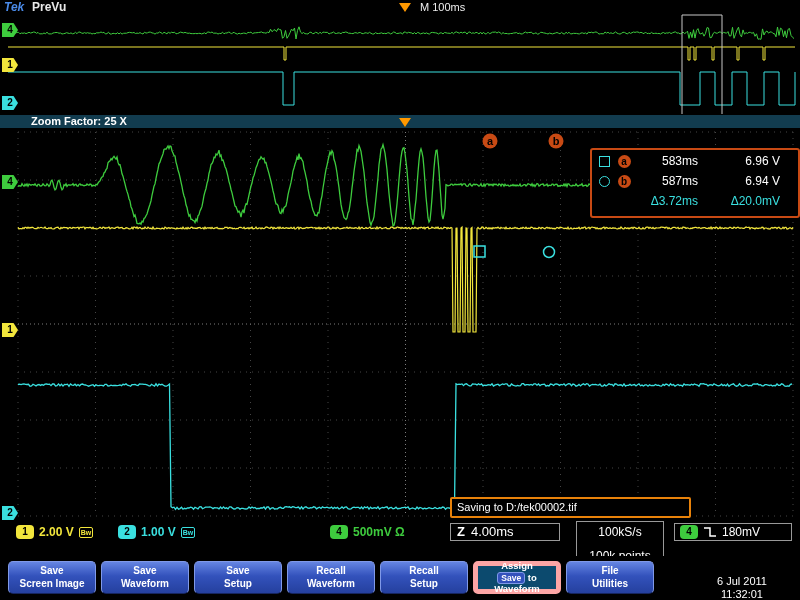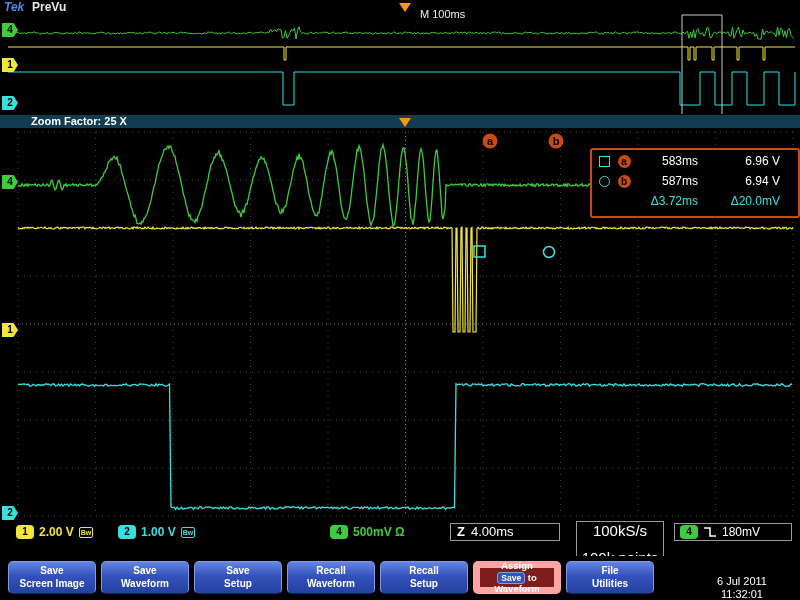--- a/index.html
+++ b/index.html
@@ -5,21 +5,21 @@
   html,body{margin:0;padding:0;background:#000;}
   .scope{position:relative;width:800px;height:600px;background:#000;overflow:hidden;
          font-family:"Liberation Sans",sans-serif;color:#fff;}
 
   
   .topbar{position:absolute;left:0;top:0;width:792px;height:14px;}
   .tek{position:absolute;left:4px;top:0;font-size:12px;font-weight:bold;font-style:italic;color:#4a8ae8;}
   .prevu{position:absolute;left:32px;top:0;font-size:12px;font-weight:bold;color:#e8e8e8;}
   .tri-down{width:0;height:0;border-left:6px solid transparent;border-right:6px solid transparent;border-top:9px solid #ff9800;}
   .topbar .tri-down{position:absolute;left:399px;top:3px;}
-  .tb-label{position:absolute;left:420px;top:8px;font-size:11px;color:#eee;text-align:right;}
+  .tb-label{position:absolute;left:420px;top:1px;font-size:11px;color:#eee;text-align:right;}
 
   
   .overview{position:absolute;left:0;top:14px;width:800px;height:101px;}
   .overview svg,.main svg{position:absolute;left:0;top:0;}
 
   
   .zoombar{position:absolute;left:0;top:115px;width:800px;height:13px;background:#123c4f;}
   .zoombar .zlabel{position:absolute;left:7px;top:0;font-size:11px;font-weight:bold;color:#fff;line-height:13px;margin-left:24px;}
   .zoombar .tri-down{position:absolute;left:399px;top:3px;}
 
@@ -49,32 +49,32 @@
 
   
   .statusbar{position:absolute;left:0;top:520px;width:800px;height:36px;background:#000;}
   .chread{position:absolute;top:5px;display:flex;align-items:center;gap:5px;font-size:12px;font-weight:bold;}
   .pill{width:18px;height:14px;border-radius:4px;color:#000;font-weight:bold;font-size:10px;
         text-align:center;line-height:14px;flex:none;}
   .bw-chip{font-size:7px;font-weight:bold;border:1px solid;border-radius:2px;padding:0 1px;height:9px;line-height:9px;display:inline-block;}
   .sb-box{position:absolute;background:#000;border:1px solid #999;color:#fff;box-sizing:border-box;}
   .zbox{left:450px;top:3px;width:110px;height:18px;font-size:13px;line-height:16px;padding-left:6px;}
   .zsym{font-weight:bold;margin-right:6px;}
-  .sampbox{left:576px;top:1px;width:88px;height:45px;font-size:15px;text-align:center;
+  .sampbox{left:576px;top:1px;width:88px;height:45px;font-size:12px;text-align:center;
            display:flex;flex-direction:column;justify-content:center;gap:10px;}
   .trigbox{left:674px;top:3px;width:118px;height:18px;display:flex;align-items:center;gap:5px;padding-left:5px;font-size:12px;}
 
   
   .menubar{position:absolute;left:0;top:556px;width:800px;height:44px;background:#000;display:flex;
            gap:5px;padding:5px 0 0 8px;box-sizing:border-box;}
   .mbtn{width:88px;height:33px;border-radius:5px;flex:none;cursor:pointer;
         background:linear-gradient(180deg,#6585e2 0%,#3352bc 45%,#25409e 100%);
         border:1px solid #8099e8;border-bottom-color:#16255e;color:#fff;font-size:10px;font-weight:bold;
         text-align:center;display:flex;flex-direction:column;justify-content:center;line-height:1.25;box-sizing:border-box;}
-  .mbtn.dark{background:#7f1d1d;border:7px solid #fca5a5;font-size:9.5px;line-height:1.1;}
+  .mbtn.dark{background:#0c4a6e;border:5px solid #fca5a5;font-size:9.5px;line-height:1.1;}
   .savebadge{display:inline-block;background:#3352bc;border:1px solid #8099e8;border-radius:3px;
              padding:0 3px;font-size:8.5px;line-height:10px;}
   .datetime{margin-left:auto;margin-right:8px;width:100px;color:#fff;font-size:11px;text-align:center;
             display:flex;flex-direction:column;justify-content:flex-end;gap:1px;}
 </style>
 </head>
 <body>
 
 <div class="scope">
 
@@ -151,20 +151,21 @@
       <span class="ab">b</span>
       <span class="cur-num">587ms</span>
       <span class="cur-num">6.94 V</span>
 
       <span></span>
         <span></span>
       <span class="cur-delta">Δ3.72ms</span>
       <span class="cur-delta">Δ20.0mV</span>
     </div>
 
+    <div class="msgbox">Saving to D:/tek00002.tif</div>
   </div>
 
   <div class="statusbar">
     <div class="chread" style="left:16px;color:#f2e63c;">
       <span class="pill" style="background:#f2e63c;">1</span>
       <span>2.00 V</span>
       <span class="bw-chip">Bw</span>
     </div>
     <div class="chread" style="left:118px;color:#3ae0e0;">
       <span class="pill" style="background:#3ae0e0;">2</span>

